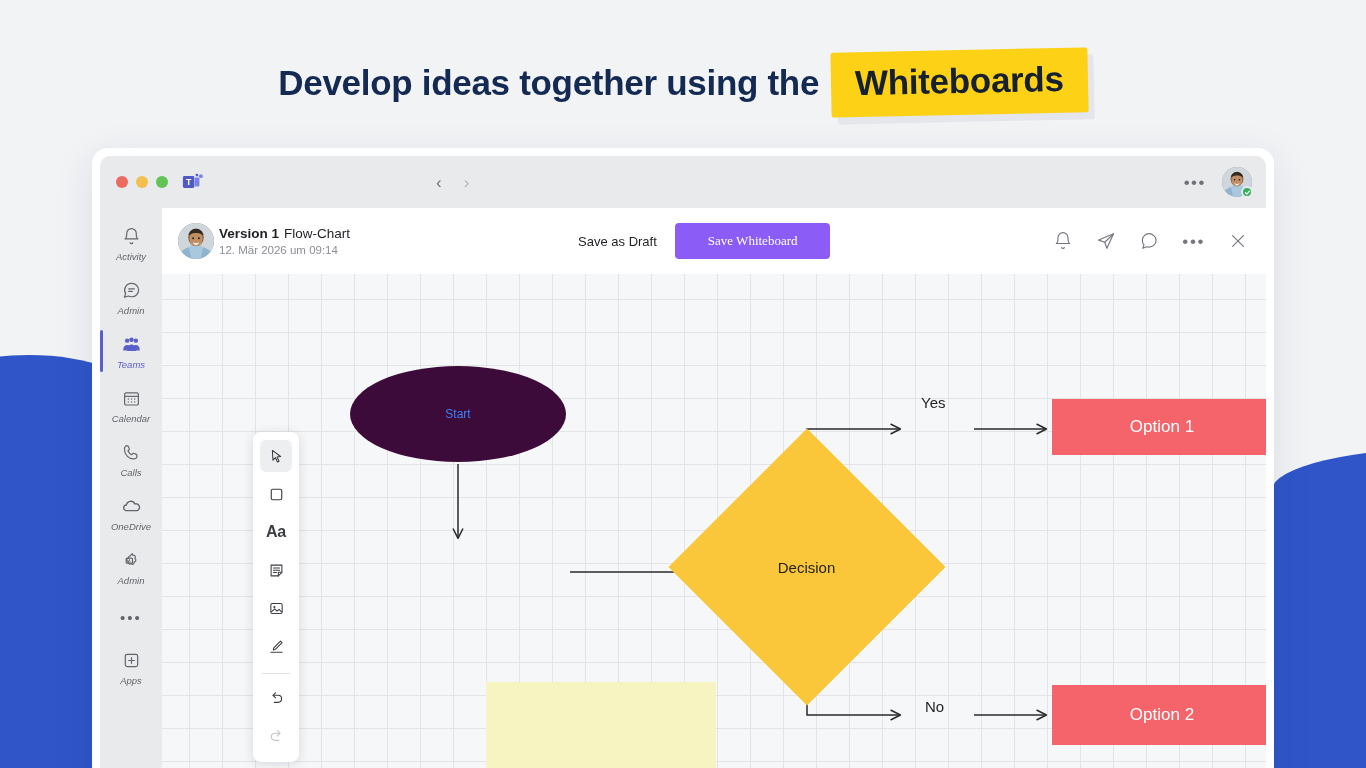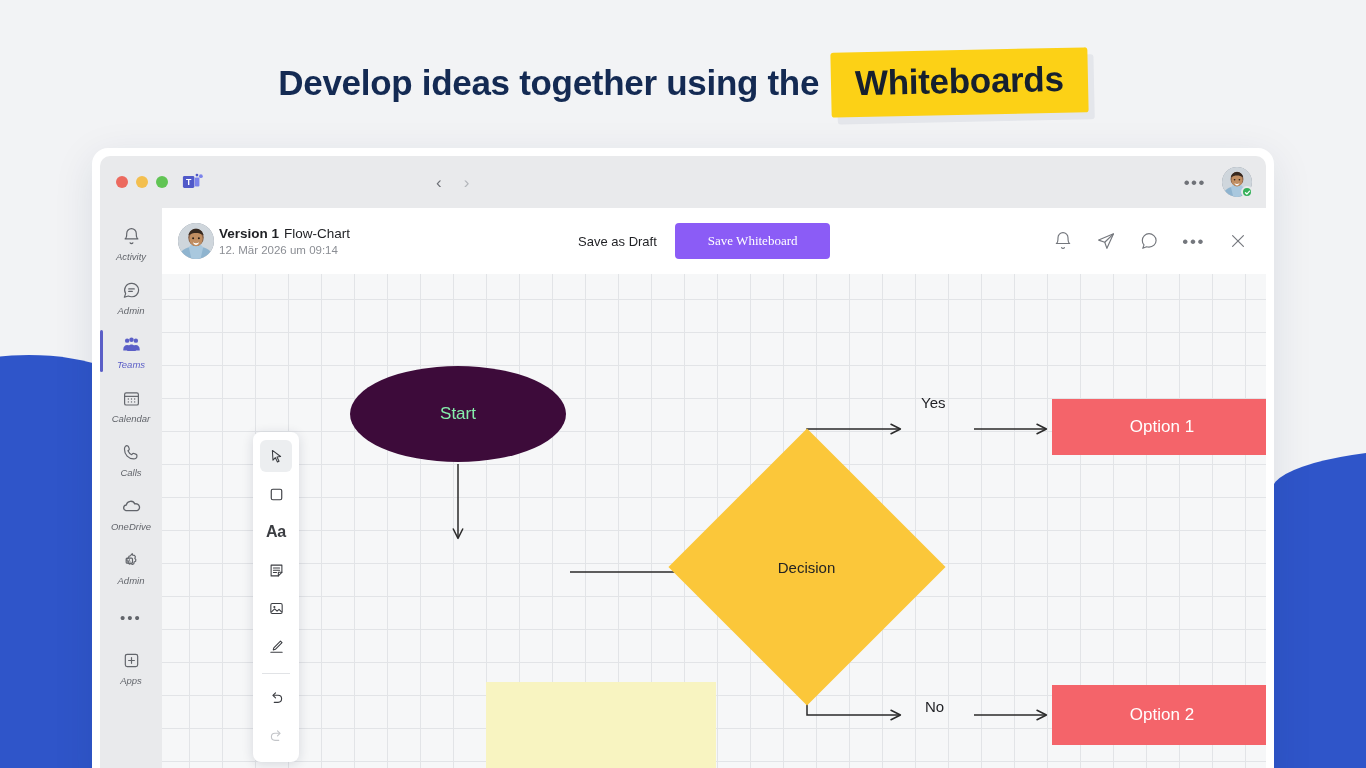--- a/index.html
+++ b/index.html
@@ -166,21 +166,21 @@
     background-size: 33px 33px;
     background-position: -6px -8px;
     overflow: hidden;
   }
   #canvas-svg { position: absolute; left: 0; top: 0; }
 
   .node { position: absolute; display: flex; align-items: center; justify-content: center; }
   #node-start {
     left: 188px; top: 92px; width: 216px; height: 96px;
     background: #3d0b3a; border-radius: 50%;
-    color: #86efac; font-size: 17px;
+    color: #3b82f6; font-size: 12px;
   }
   #node-action {
     left: 186px; top: 270px; width: 220px; height: 56px;
     background: #5b7ce0; color: #ffffff; font-size: 17px;
   }
   #node-decision {
     left: 547px; top: 195px; width: 196px; height: 196px;
     background: #fbc73a; transform: rotate(45deg);
   }
   #node-decision span { transform: rotate(-45deg); color: #232323; font-size: 15px; }

